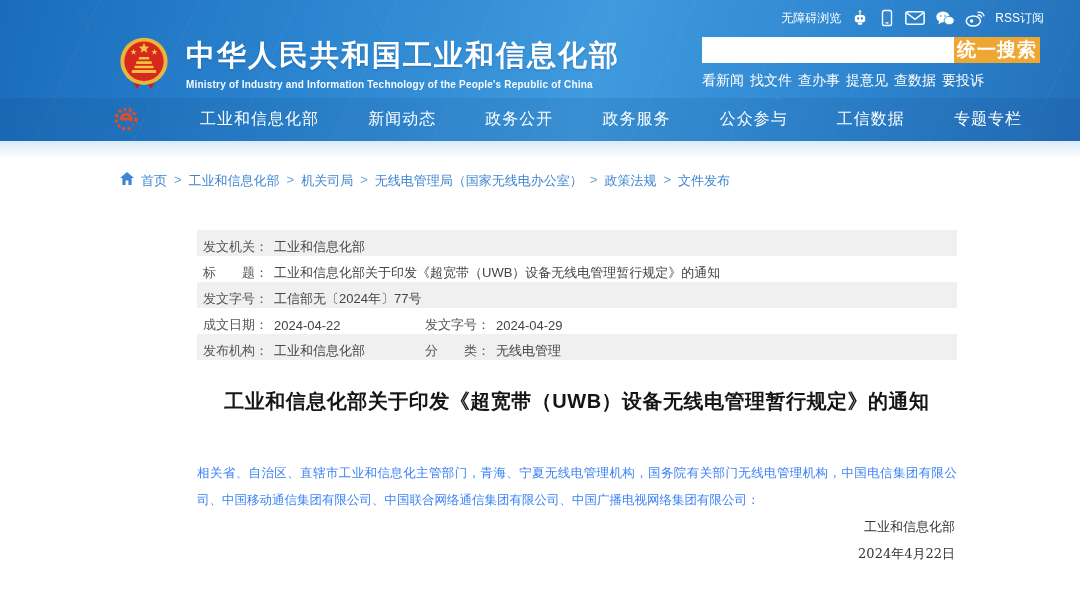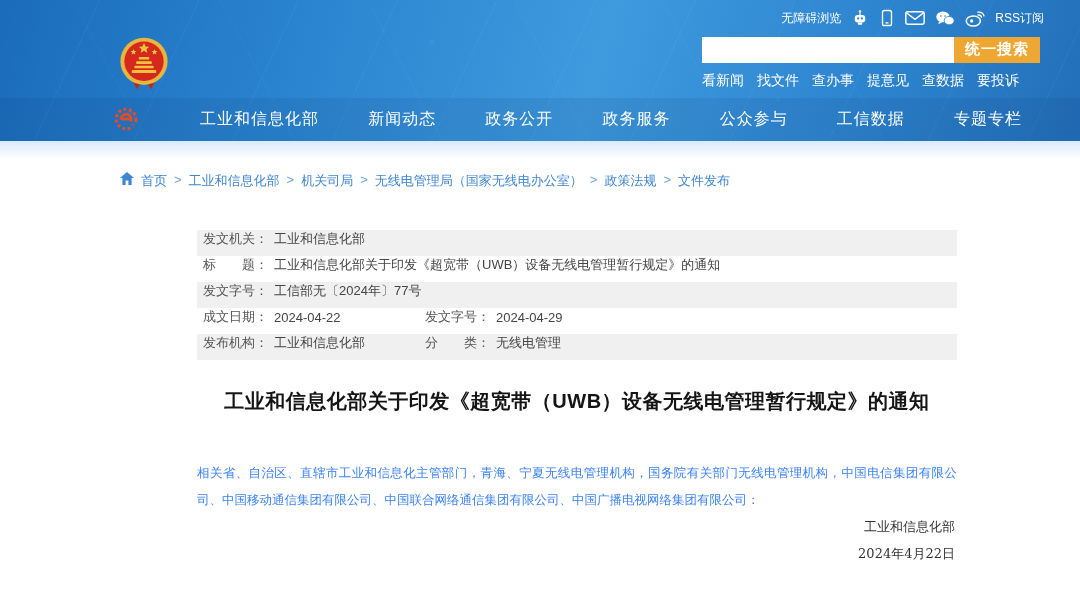--- a/index.html
+++ b/index.html
@@ -23,42 +23,42 @@
   .topbar svg { display:block; }
 
   .header-band { position:relative; display:flex; align-items:center; height:70px; padding:0 40px 0 116px; }
   .emblem { width:56px; height:56px; flex:0 0 auto; }
   .titles { margin-left:14px; }
   .site-title { font-size:29px; font-weight:bold; letter-spacing:2px; text-shadow:0 1px 2px rgba(0,40,90,.25); }
   .site-subtitle { font-size:10px; font-weight:600; margin-top:3px; opacity:.96; letter-spacing:.2px; }
   .search-area { margin-left:auto; width:338px; display:flex; flex-direction:column; }
   .search-row { display:flex; height:26px; }
   .search-input { flex:1; border:0; outline:none; background:#fff; padding:0 8px; font-size:13px; color:#333; }
-  .search-btn { width:86px; border:0; background:#efa733; color:#fff; font-size:15px; font-weight:bold;
+  .search-btn { width:86px; border:0; background:#efa733; color:#fff; font-size:19px; font-weight:bold;
     font-family:"Liberation Sans",sans-serif; letter-spacing:1px; cursor:pointer; }
-  .quick-links { display:flex; gap:13px; margin-top:9px; font-size:14px; }
+  .quick-links { display:flex; gap:6px; margin-top:9px; font-size:14px; }
   .quick-links span { cursor:pointer; }
 
   .nav-band { position:relative; display:flex; align-items:center; height:43px;
     padding:0 58px 0 112px; background:rgba(10,50,110,.10); }
   .elogo { width:30px; height:30px; flex:0 0 auto; cursor:pointer; }
   .nav-items { flex:1; display:flex; justify-content:space-between; margin-left:58px; font-size:16px; }
   .nav-items .nav-item { cursor:pointer; letter-spacing:1px; }
 
   
   .content { background:#fff; }
   .fade-strip { height:18px; background:linear-gradient(#d9eaf8,#ffffff); }
   .breadcrumb { display:flex; gap:7px; margin:13px 0 0 120px;
     font-size:13px; color:#3f86d2; }
   .breadcrumb .crumb { cursor:pointer; }
   .breadcrumb .sep { color:#6aa3d8; }
 
   .doc-wrap { width:760px; margin:40px 0 0 197px; }
   .meta-table { width:100%; font-size:13px; color:#444; }
-  .meta-row { display:flex; align-items:flex-start; min-height:26px; padding-left:6px; }
+  .meta-row { display:flex; align-items:flex-end; min-height:26px; padding-left:6px; }
   .meta-row.gray { background:#f0f0f0; }
   .mlabel { color:#555; margin-right:6px; white-space:pre; }
   .mcol1 { display:flex; align-items:center; width:222px; flex:0 0 auto; }
   .mcol2 { display:flex; align-items:center; }
 
   .doc-title { margin-top:28px; text-align:center; font-size:20px; font-weight:bold; color:#151515; letter-spacing:.5px; }
 
   .doc-body { margin-top:44px; font-family:"DejaVu Serif","Liberation Serif",serif;
     font-size:12.5px; line-height:27px; color:#3b82f6; text-align:justify; }
   .doc-body p.indent { text-indent:2em; }
@@ -125,20 +125,24 @@
           <circle cx="32" cy="30" r="22.5" fill="#d7281e"></circle>
           <path d="M32 9 l1.8 4 4.2.4 -3.2 2.8 1 4.1 -3.8-2.3 -3.8 2.3 1-4.1 -3.2-2.8 4.2-.4 Z" fill="#f2c23c"></path>
           <path d="M20 16 l1 2.2 2.4.2 -1.8 1.6 .5 2.3 -2.1-1.3 -2.1 1.3 .5-2.3 -1.8-1.6 2.4-.2 Z" fill="#f2c23c"></path>
           <path d="M44 16 l1 2.2 2.4.2 -1.8 1.6 .5 2.3 -2.1-1.3 -2.1 1.3 .5-2.3 -1.8-1.6 2.4-.2 Z" fill="#f2c23c"></path>
           <rect x="23" y="30" width="18" height="3" rx="1" fill="#f2c23c"></rect>
           <rect x="21" y="35" width="22" height="3" rx="1" fill="#f2c23c"></rect>
           <rect x="18" y="40" width="28" height="3.5" rx="1" fill="#f2c23c"></rect>
           <rect x="26" y="25" width="12" height="3" rx="1" fill="#f2c23c"></rect>
         </svg>
       </span>
+      <div class="titles">
+        <div class="site-title">中华人民共和国工业和信息化部</div>
+        <div class="site-subtitle">Ministry of Industry and Information Technology of the People's Republic of China</div>
+      </div>
       <div class="search-area">
         <div class="search-row">
           <input class="search-input" type="text" value="" style="">
           <button class="search-btn">统一搜索</button>
         </div>
         <div class="quick-links">
           <span>看新闻</span>
           <span>找文件</span>
           <span>查办事</span>
           <span>提意见</span>

